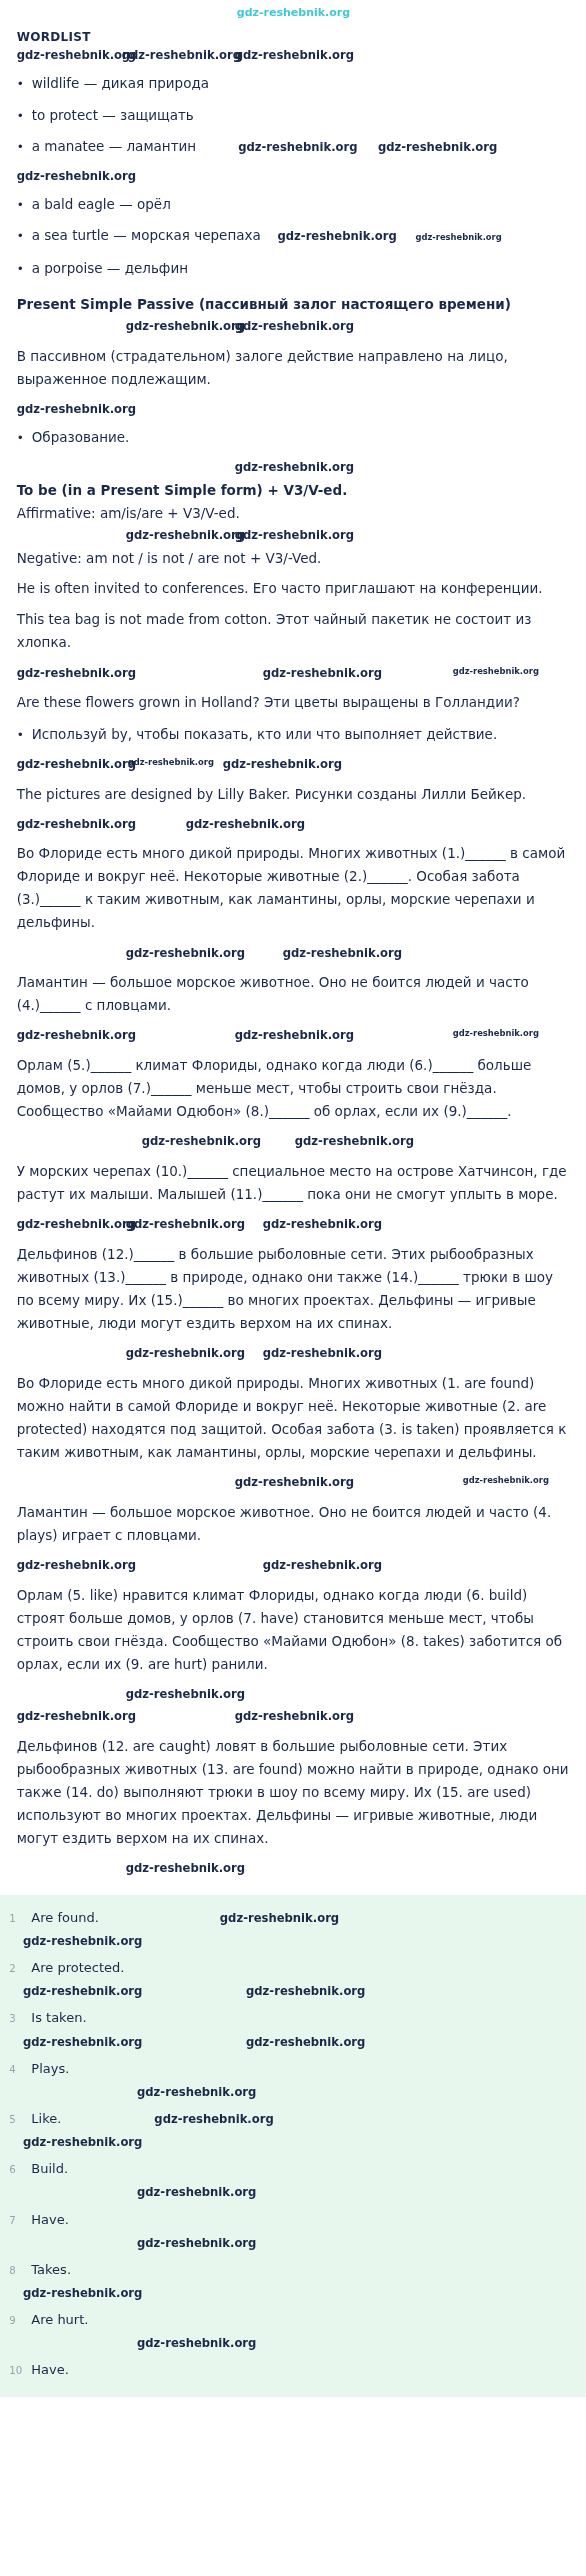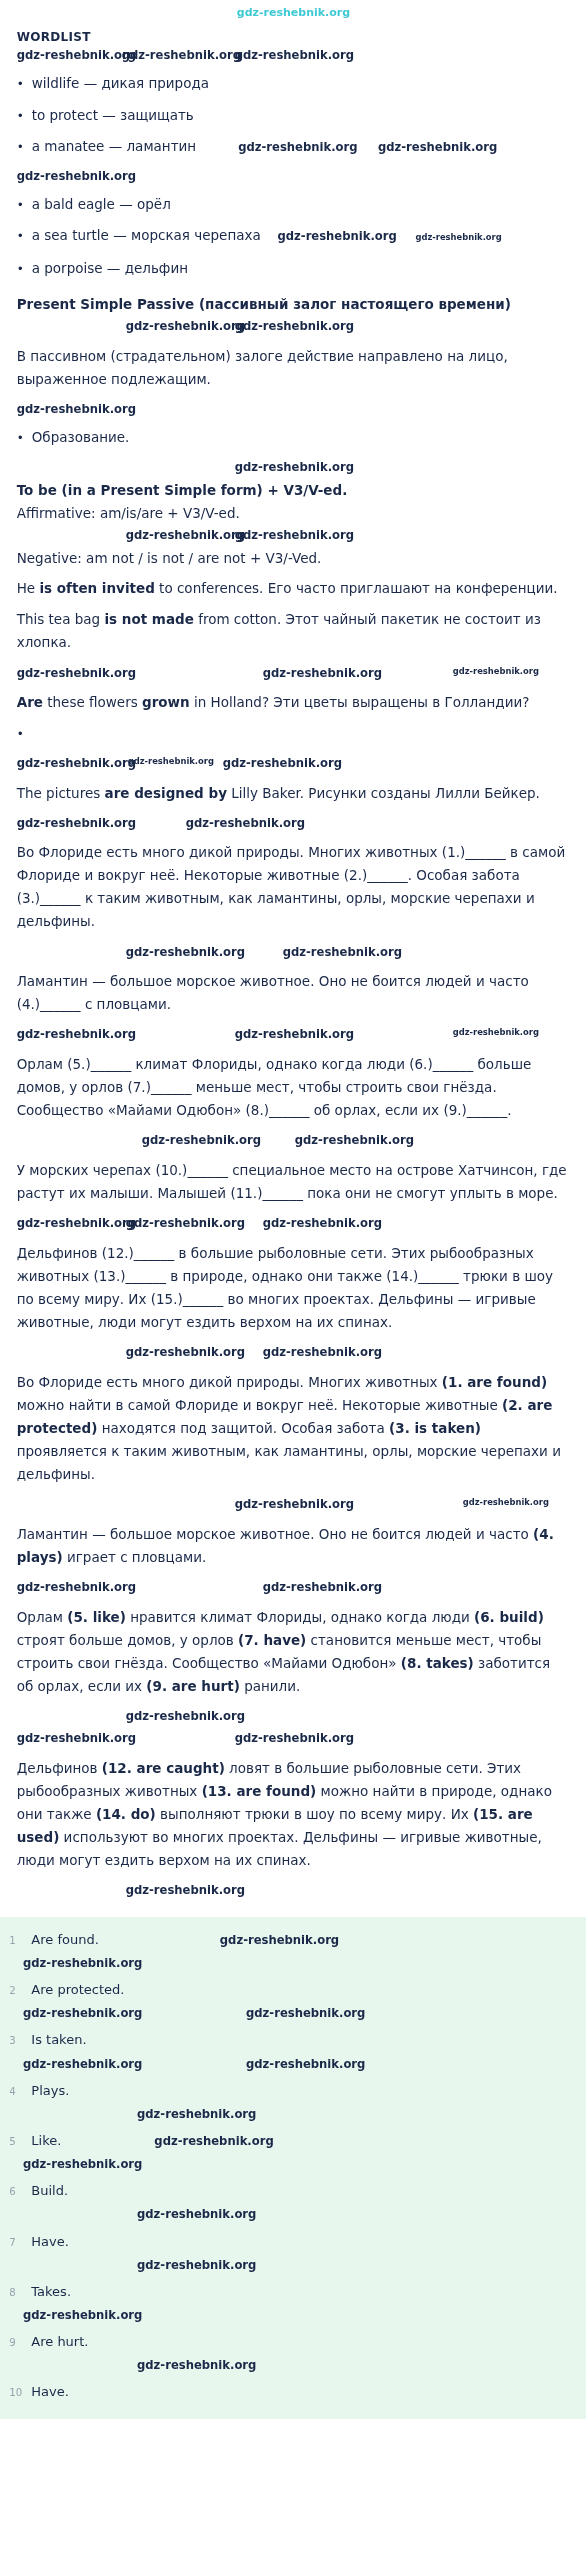--- a/index.html
+++ b/index.html
@@ -12,21 +12,21 @@
   .wm-row .wm{position:absolute;top:2.8px;}
   .wm-top{text-align:center;color:var(--accent,#3ec9d4);font-size:11px;font-weight:600;padding:1.9px 0 7.4px;}
   .h-wordlist{font-weight:700;font-size:12px;margin:3.7px 0 1.9px;letter-spacing:0.3px;}
   .h-grammar{font-weight:700;margin:13px 0 1.9px;line-height:22px;}
   .bullet-item{display:flex;align-items:baseline;margin:4.6px 0 8.4px;line-height:22px;}
   .bullet{flex:0 0 15px;font-size:12px;}
   .bullet-item .wm{position:static;}
   p.para{line-height:23px;margin:6.5px 0 8.4px;}
   .line{line-height:23px;}
   .bold{font-weight:700;}
-  b{font-weight:700;}
+  b{font-weight:400;}
   .answers{background:var(--answers-bg,#e8f7ee);margin:15px 0 0 -16.7px;width:587px;padding:7.4px 0 13px;}
   .ans-row{display:flex;align-items:baseline;padding:5.6px 9.3px 1.9px;line-height:20.4px;}
   .ans-num{flex:0 0 22px;font-size:10.2px;color:var(--num,#96a3ae);}
   .ans-text{font-size:13px;}
   .answers .wm-row{height:21.4px;}
 </style>
 </head>
 <body>
 
 <div class="page">
@@ -117,20 +117,21 @@
   <div class="wm-row">
     <span class="wm" style="left:0px">gdz-reshebnik.org</span>
     <span class="wm" style="left:246px">gdz-reshebnik.org</span>
     <span class="wm wm-sm" style="left:436px">gdz-reshebnik.org</span>
   </div>
 
   <p class="para"><b>Are</b><span> these flowers </span><b>grown</b><span> in Holland? Эти цветы выращены в Голландии?</span></p>
 
   <div class="bullet-item">
     <span class="bullet">•</span>
+    <span><span>Используй </span><b>by</b><span>, чтобы показать, кто или что выполняет действие.</span></span>
   </div>
 
   <div class="wm-row">
     <span class="wm" style="left:0px">gdz-reshebnik.org</span>
     <span class="wm wm-sm" style="left:111px">gdz-reshebnik.org</span>
     <span class="wm" style="left:206px">gdz-reshebnik.org</span>
   </div>
 
   <p class="para"><span>The pictures </span><b>are designed by</b><span> Lilly Baker. Рисунки созданы Лилли Бейкер.</span></p>
 

